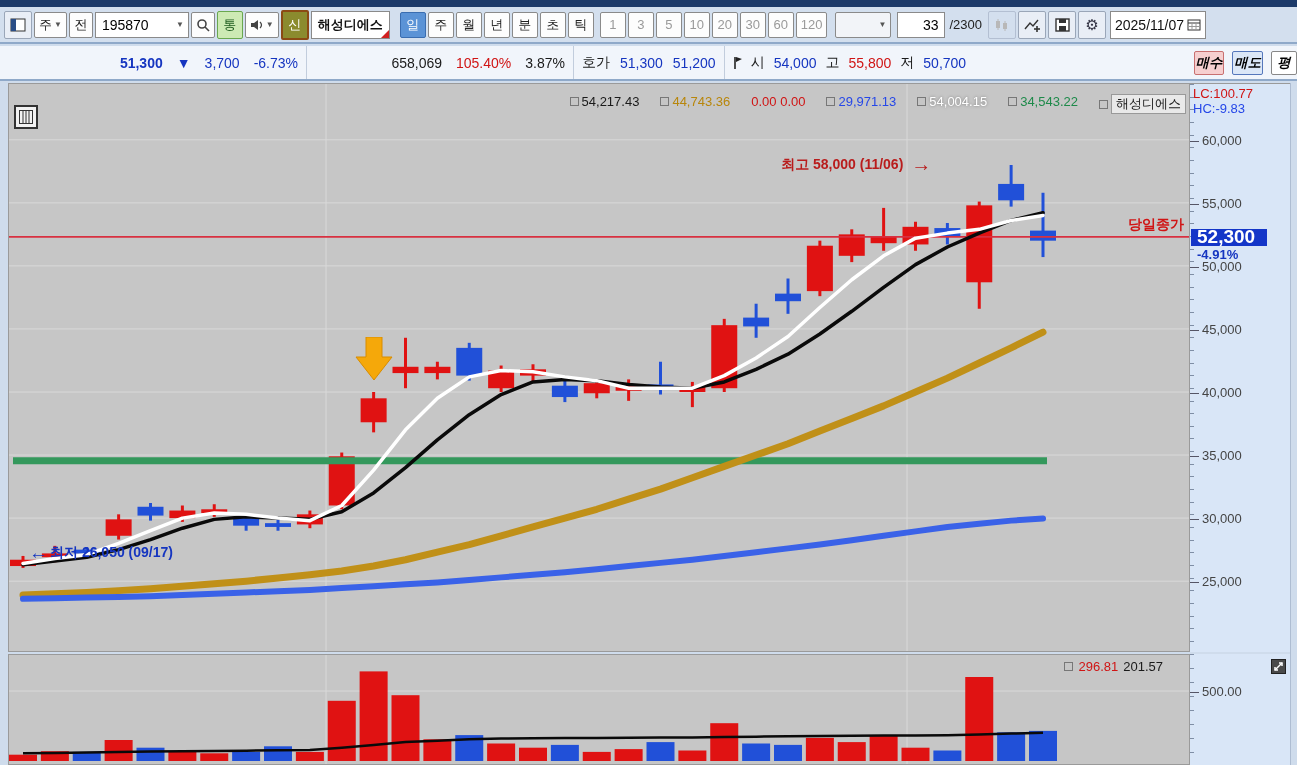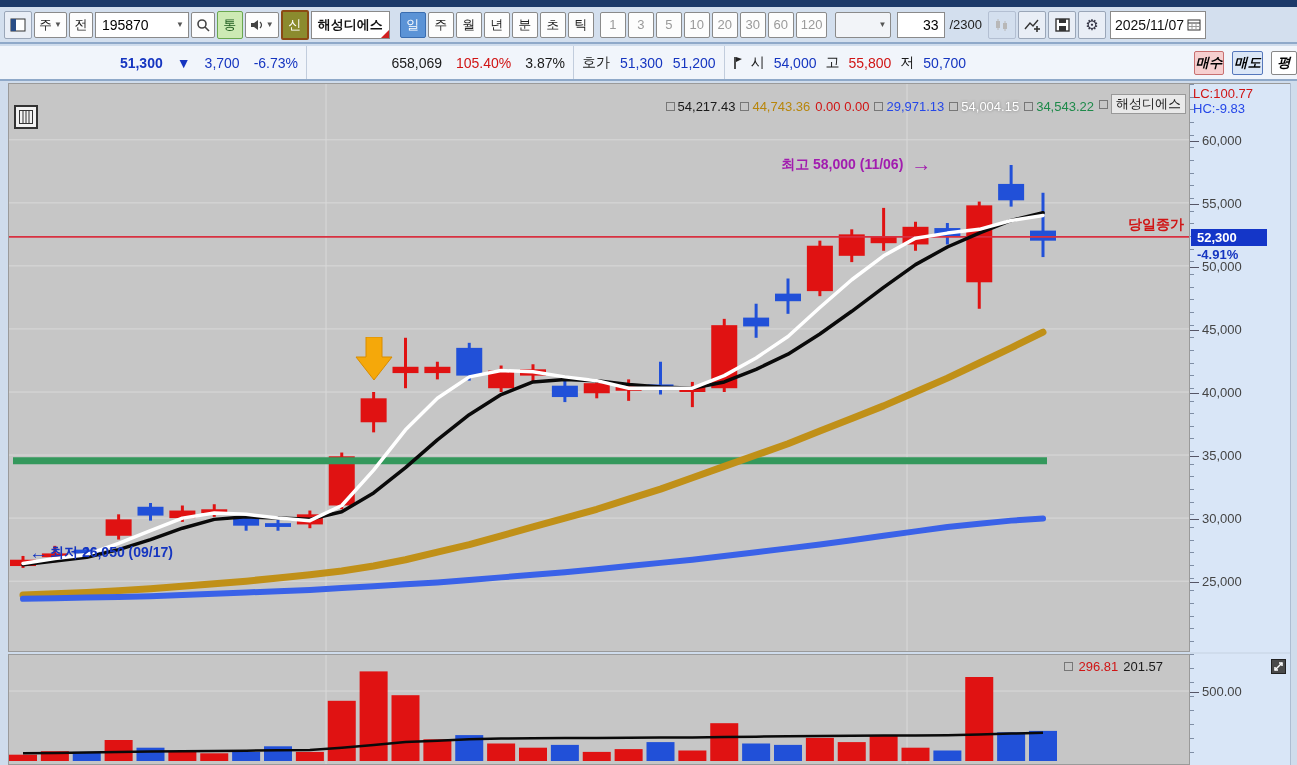--- a/index.html
+++ b/index.html
@@ -34,23 +34,23 @@
   
   .main-plot{position:absolute;left:8px;top:83px;width:1182px;height:569px;background:#c6c6c6;border:1px solid #9a9a9a;box-sizing:border-box;}
   .main-axis{position:absolute;left:1190px;top:83px;width:100px;height:569px;background:#d9e6f7;border-top:1px solid #9a9a9a;box-sizing:border-box;}
   .vol-plot{position:absolute;left:8px;top:654px;width:1182px;height:111px;background:#c6c6c6;border:1px solid #9a9a9a;box-sizing:border-box;}
   .vol-axis{position:absolute;left:1190px;top:654px;width:100px;height:111px;background:#d9e6f7;}
   .axis-edge{position:absolute;left:1290px;top:83px;width:7px;height:682px;background:#cfdcec;border-left:1px solid #aebdd2;}
   .tick-label{position:absolute;left:12px;font-size:13px;color:#444;white-space:nowrap;}
   .tick-dash{position:absolute;left:0;width:9px;height:1px;background:#556;}
   .minor-ticks{position:absolute;left:0;top:0;width:4px;height:100%;background:repeating-linear-gradient(to bottom,#7f8ea5 0 1px,transparent 1px 12.66px);}
   .lc-hc{position:absolute;left:3px;top:2px;font-size:13px;line-height:15px;white-space:nowrap;}
-  .price-box{position:absolute;left:1px;width:76px;height:17px;background:#1436c8;color:#fff;font-size:13px;font-weight:bold;display:flex;align-items:center;padding-left:6px;box-sizing:border-box;}
+  .price-box{position:absolute;left:1px;width:76px;height:17px;background:#1436c8;color:#fff;font-size:19px;font-weight:bold;display:flex;align-items:center;padding-left:6px;box-sizing:border-box;}
   .price-pct{position:absolute;left:7px;font-size:13px;color:#1535c0;font-weight:bold;}
-  .legend-row{position:absolute;top:10px;right:3px;display:flex;align-items:flex-end;gap:5px;font-size:13px;white-space:nowrap;}
+  .legend-row{position:absolute;top:10px;right:3px;display:flex;align-items:flex-start;gap:21px;font-size:13px;white-space:nowrap;}
   .lg-item{display:flex;align-items:center;gap:3px;}
   .lg-sq{width:7px;height:7px;border:1px solid #777;background:transparent;}
   .lg-boxed{background:#e9e9e9;border:1px solid #999;padding:0 4px;}
   .anno{position:absolute;font-size:14px;white-space:nowrap;font-weight:bold;}
   .grid-icon-btn{position:absolute;left:5px;top:21px;width:24px;height:24px;background:#f2f2f2;border:2px solid #333;display:flex;align-items:center;justify-content:center;cursor:pointer;box-sizing:border-box;}
   .vol-legend{position:absolute;top:4px;right:26px;display:flex;align-items:center;gap:5px;font-size:13px;}
   .expand-btn{position:absolute;right:4px;top:5px;width:13px;height:13px;background:#4a4a4a;border:1px solid #222;display:flex;align-items:center;justify-content:center;cursor:pointer;}
   svg{display:block;}
 </style>
 </head>
@@ -315,21 +315,21 @@
         </span>
         <span class="lg-item">
           <span class="lg-sq"></span>
           <span style="color: rgb(30, 138, 74);">34,543.22</span>
         </span>
         <span class="lg-item">
           <span class="lg-sq"></span>
           <span class="lg-boxed" style="color: rgb(26, 26, 26);">해성디에스</span>
         </span>
       </div>
-    <div class="anno" id="anno-high" style="top: 69.0108px; color: #a21caf; display: flex; align-items: center; gap: 8px; left: 772.125px;">
+    <div class="anno" id="anno-high" style="top: 69.0108px; color: #b91c1c; display: flex; align-items: center; gap: 8px; left: 772.125px;">
       <span>최고 58,000 (11/06)</span>
       <span style="font-size:20px;">→</span>
     </div>
     <div class="anno" id="anno-low" style="left: 20px; top: 457.921px; color: rgb(21, 53, 192); display: flex; align-items: center; gap: 2px;">
       <span style="font-size:19px;">←</span>
       <span>최저 26,050 (09/17)</span>
     </div>
     <div class="anno" id="anno-closeline" style="right: 5px; color: rgb(208, 20, 20); top: 131.892px;">
       <span>당일종가</span>
     </div>

